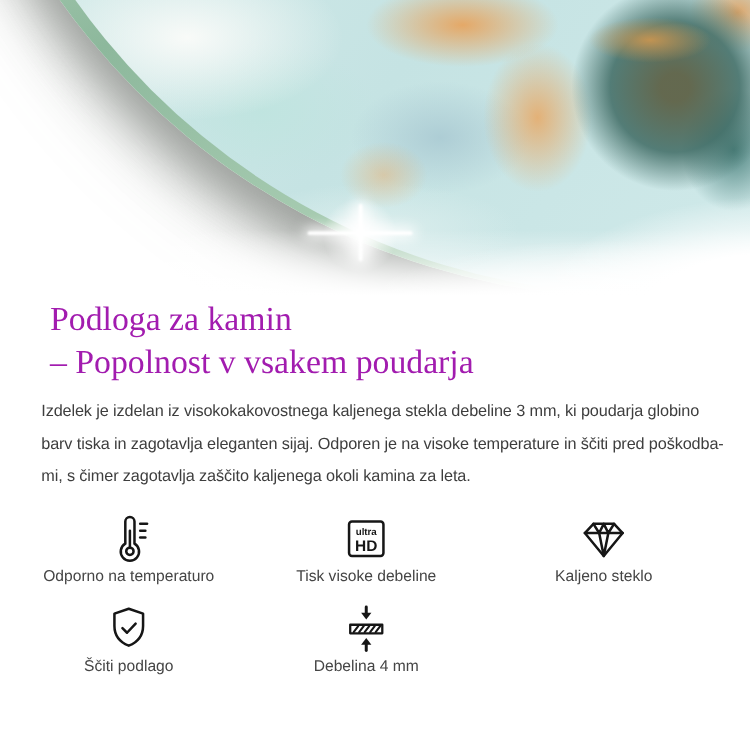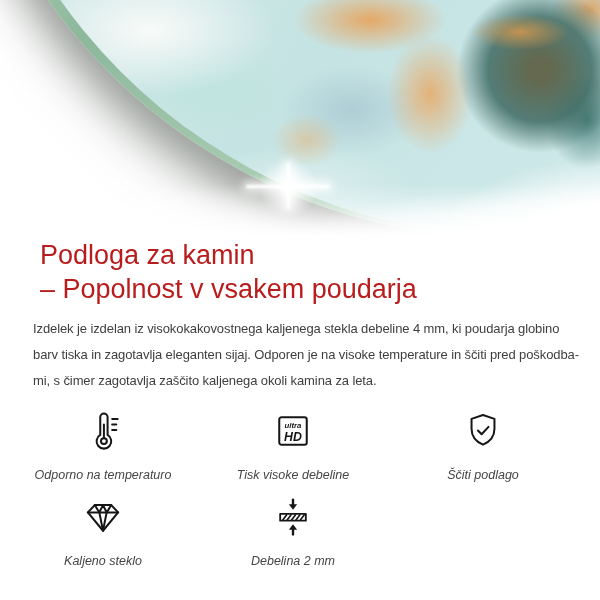--- a/index.html
+++ b/index.html
@@ -50,58 +50,58 @@
     position:absolute;inset:0;
     background:
       radial-gradient(ellipse 260px 130px at 103% 108%, #fff 40%, rgba(255,255,255,0) 75%),
       radial-gradient(ellipse 300px 110px at 80% 115%, rgba(255,255,255,.95) 35%, rgba(255,255,255,0) 72%),
       linear-gradient(to bottom, rgba(255,255,255,0) 78%, rgba(255,255,255,.7) 93%, #ffffff 100%);
   }
 
   
   h1{
     margin:2px 0 0 40px;
-    font-family:Liberation Sans, sans-serif;
-    font-weight:400;font-size:27px;line-height:34px;color:#b91c1c;
+    font-family:Liberation Serif, serif;
+    font-weight:400;font-size:27px;line-height:34px;color:#a21caf;
   }
   .desc{margin:10px 20px 0 33px;font-size:13px;line-height:26px;letter-spacing:-0.1px;color:#3e3e3e;}
   .desc div{white-space:nowrap;}
 
   
   .features{
     display:grid;grid-template-columns:1fr 1fr 1fr;row-gap:12px;
     padding:0 22px 0 8px;margin-top:14px;
   }
-  .feature{display:flex;flex-direction:column;align-items:center;font-style:italic;}
+  .feature{display:flex;flex-direction:column;align-items:center;}
   .ficon-box{height:46px;display:flex;align-items:center;justify-content:center;}
   .ficon{stroke:#161616;fill:none;stroke-width:2.2;stroke-linecap:round;stroke-linejoin:round;}
   .ficon .solid{fill:#161616;stroke:none;}
   .ficon text{stroke:none;fill:#161616;font-family:"Liberation Sans","DejaVu Sans",sans-serif;}
-  .flabel{margin-top:14px;font-size:12.5px;color:#454545;}
+  .flabel{margin-top:0;font-size:12.5px;color:#454545;}
 </style>
 </head>
 <body>
 
 <div class="page">
 
   <div class="hero">
     <div class="glass-edge"></div>
     <div class="glass-face"></div>
     <div class="sparkle-glow"></div>
     <div class="sparkle"></div>
     <div class="hero-fade"></div>
   </div>
 
   <h1>
     <span style="display:block">Podloga za kamin</span>
     <span style="display:block">– Popolnost v vsakem poudarja</span>
   </h1>
 
   <div class="desc">
-    <div>Izdelek je izdelan iz visokokakovostnega kaljenega stekla debeline 4 mm, ki poudarja globino</div>
+    <div>Izdelek je izdelan iz visokokakovostnega kaljenega stekla debeline 3 mm, ki poudarja globino</div>
     <div>barv tiska in zagotavlja eleganten sijaj. Odporen je na visoke temperature in ščiti pred poškodba-</div>
     <div>mi, s čimer zagotavlja zaščito kaljenega okoli kamina za leta.</div>
   </div>
 
   <div class="features">
 
     <div class="feature">
       <div class="ficon-box">
         <svg class="ficon" width="44" height="44" viewBox="0 0 48 48">
           <path d="M21 9 a4 4 0 0 1 8 0 V28.3 a8 8 0 1 1 -8 0 Z"></path>
@@ -122,52 +122,52 @@
           <text x="24" y="21" text-anchor="middle" font-size="8.5" font-weight="700">ultra</text>
           <text x="24" y="34.5" text-anchor="middle" font-size="13.5" font-weight="800">HD</text>
         </svg>
       </div>
       <div class="flabel">Tisk visoke debeline</div>
     </div>
 
     <div class="feature">
       <div class="ficon-box">
         <svg class="ficon" width="44" height="44" viewBox="0 0 48 48">
-          <path d="M24 6.5 L36.5 10.8 V21.5 C36.5 30.5 31.2 35.8 24 38.8 C16.8 35.8 11.5 30.5 11.5 21.5 V10.8 Z"></path>
-          <path d="M18.5 23.5 L22.5 27.5 L30 19.5"></path>
-        </svg>
-      </div>
-      <div class="flabel">Ščiti podlago</div>
-    </div>
-
-    <div class="feature">
-      <div class="ficon-box">
-        <svg class="ficon" width="44" height="44" viewBox="0 0 48 48">
           <path d="M15 11 H33 L40.5 19 L24 39 L7.5 19 Z"></path>
           <path d="M7.5 19 H40.5"></path>
           <path d="M15 11 L20 19 L24 11 L28 19 L33 11"></path>
           <path d="M20 19 L24 39 L28 19"></path>
         </svg>
       </div>
       <div class="flabel">Kaljeno steklo</div>
+    </div>
+
+    <div class="feature">
+      <div class="ficon-box">
+        <svg class="ficon" width="44" height="44" viewBox="0 0 48 48">
+          <path d="M24 6.5 L36.5 10.8 V21.5 C36.5 30.5 31.2 35.8 24 38.8 C16.8 35.8 11.5 30.5 11.5 21.5 V10.8 Z"></path>
+          <path d="M18.5 23.5 L22.5 27.5 L30 19.5"></path>
+        </svg>
+      </div>
+      <div class="flabel">Ščiti podlago</div>
     </div>
 
 
     <div class="feature">
       <div class="ficon-box">
         <svg class="ficon" width="44" height="44" viewBox="0 0 48 48">
           <path d="M24 5 V11" stroke-width="2.6"></path>
           <path class="solid" d="M19.5 10 L24 16 L28.5 10 Z"></path>
           <rect x="10" y="20.5" width="28" height="7.5" stroke-width="2"></rect>
           <path d="M13 27 L17 21.8" stroke-width="1.8"></path>
           <path d="M17.8 27 L21.8 21.8" stroke-width="1.8"></path>
           <path d="M22.6 27 L26.6 21.8" stroke-width="1.8"></path>
           <path d="M27.4 27 L31.4 21.8" stroke-width="1.8"></path>
           <path d="M32.2 27 L36.2 21.8" stroke-width="1.8"></path>
           <path d="M24 43 V37" stroke-width="2.6"></path>
           <path class="solid" d="M19.5 38 L24 32 L28.5 38 Z"></path>
         </svg>
       </div>
-      <div class="flabel">Debelina 2 mm</div>
+      <div class="flabel">Debelina 4 mm</div>
     </div>
 
   </div>
 </div>
 
 </body></html>

